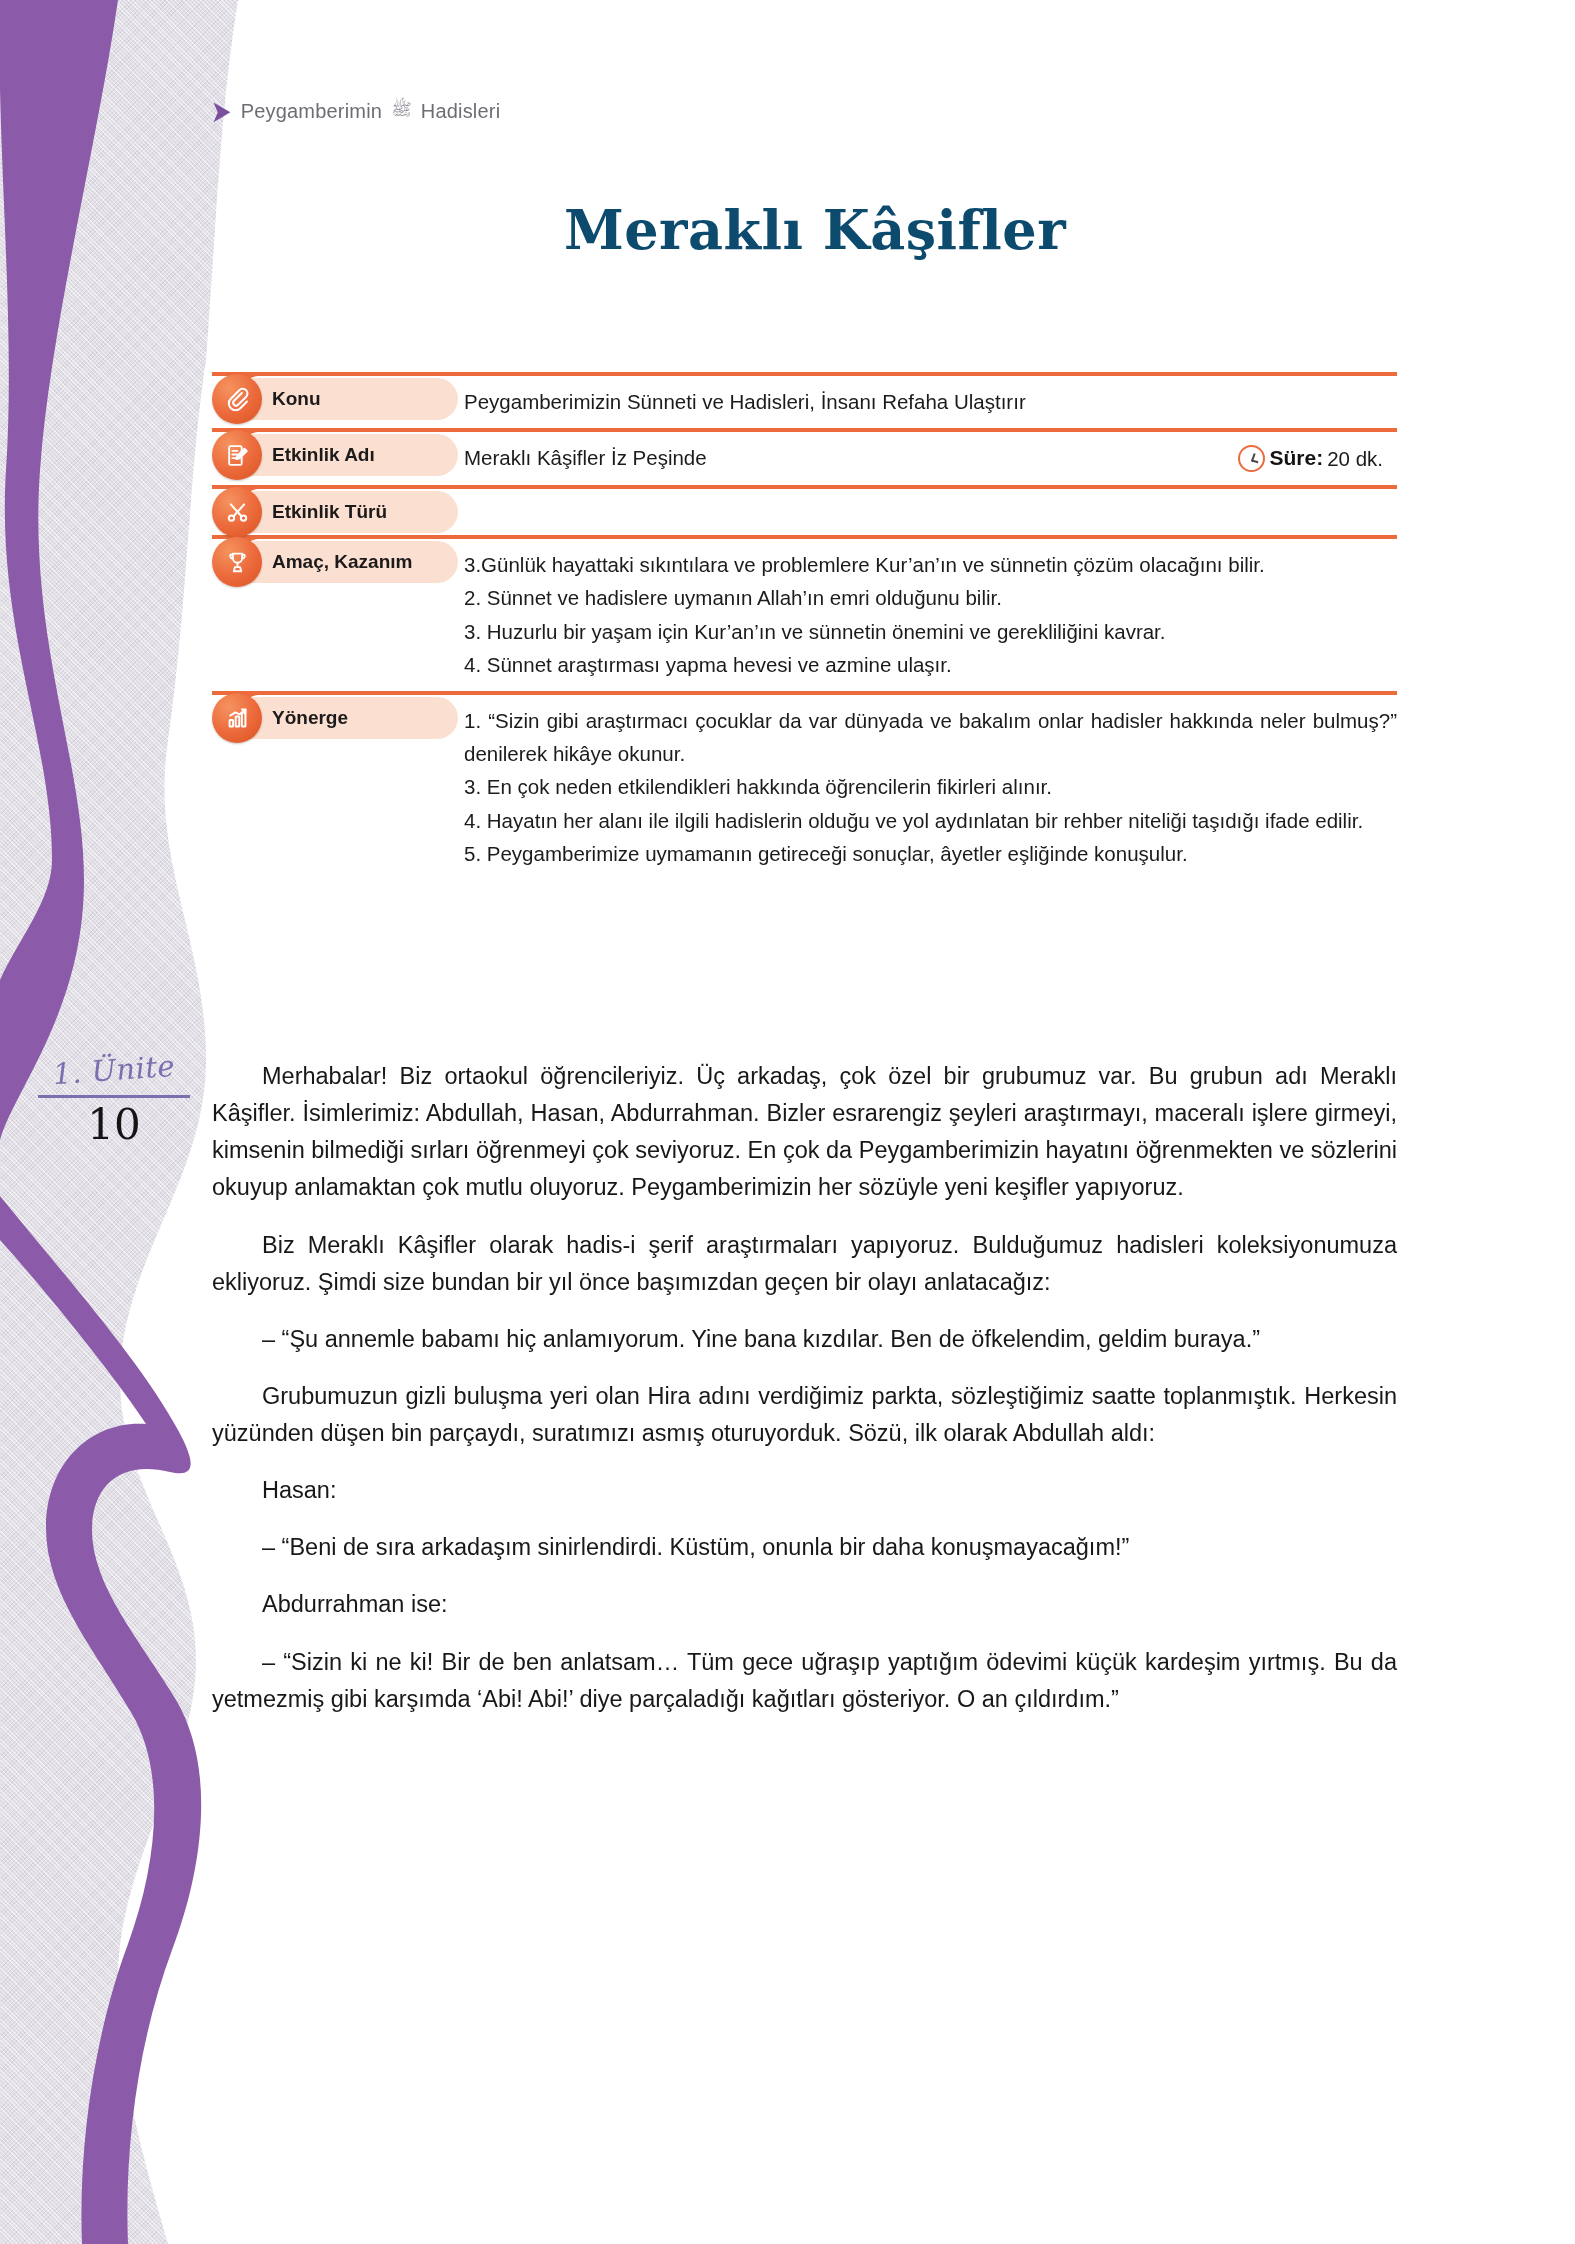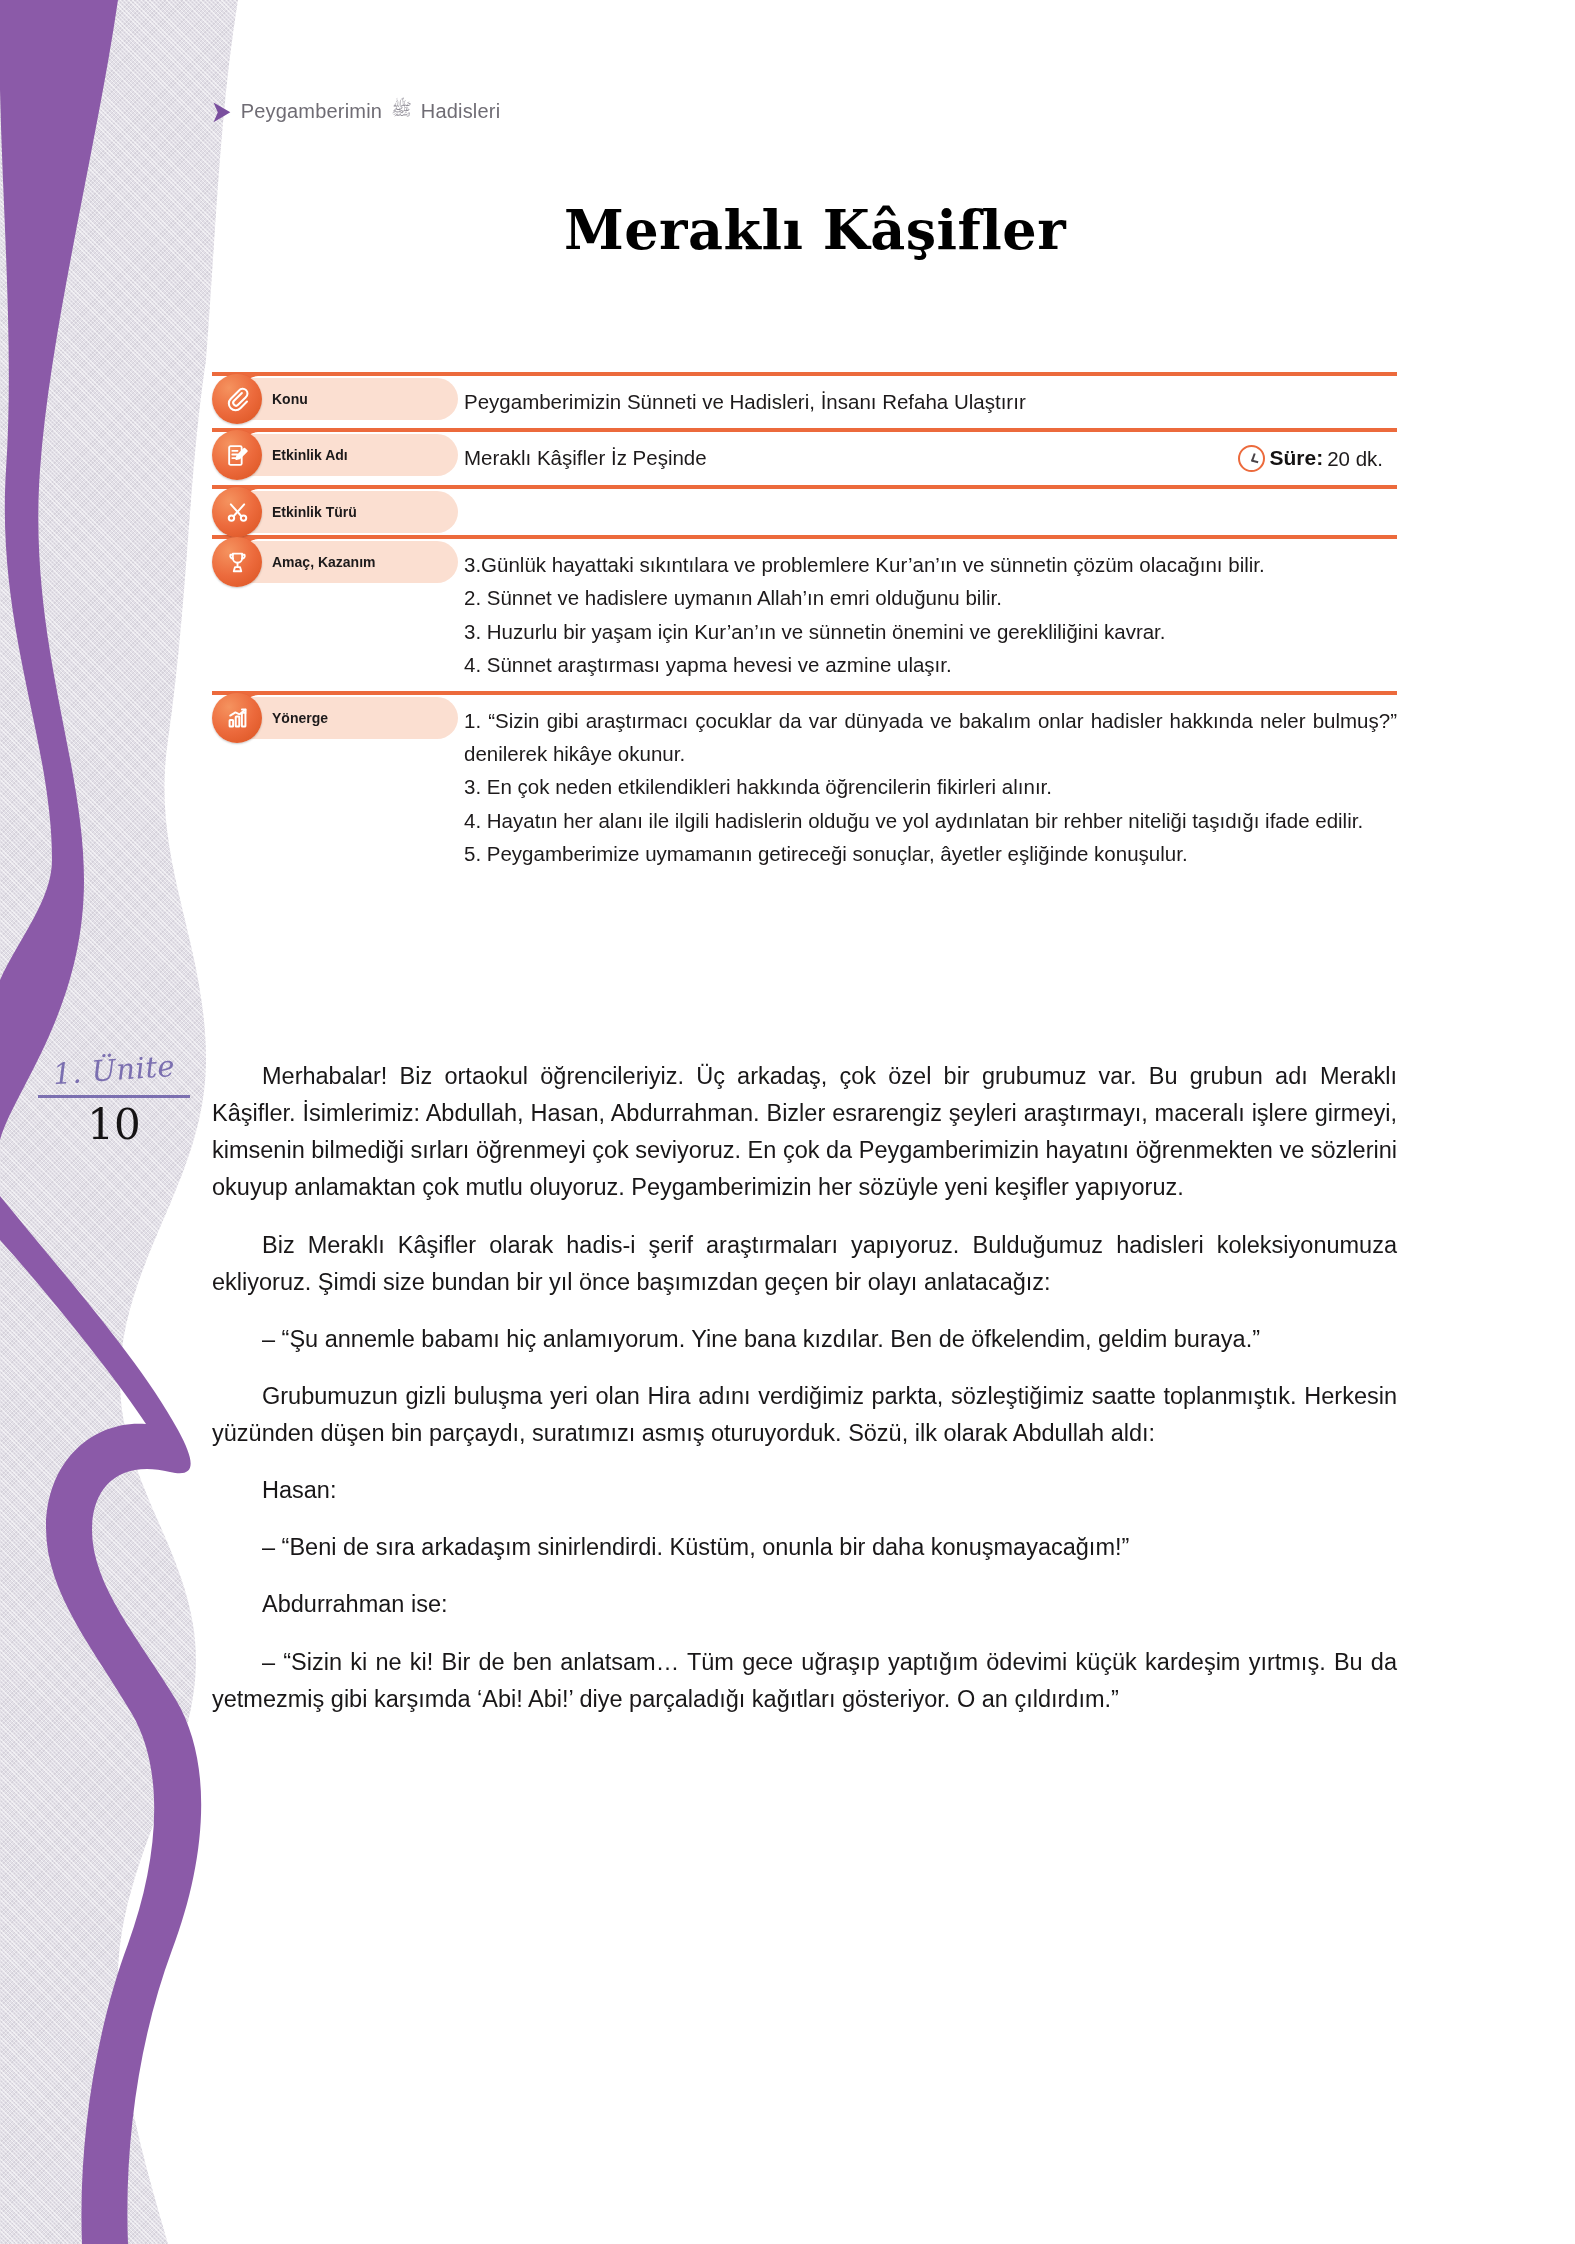--- a/index.html
+++ b/index.html
@@ -66,21 +66,21 @@
   
   .doc-title {
     position: absolute;
     top: 198px;
     left: 200px;
     width: 1230px;
     text-align: center;
     font-family: "DejaVu Serif", "Liberation Serif", serif;
     font-size: 54px;
     font-weight: bold;
-    color: #000000;
+    color: #0c4a6e;
     letter-spacing: .5px;
   }
 
   
   .info-table {
     position: absolute;
     top: 372px;
     left: 212px;
     width: 1185px;
   }
@@ -134,21 +134,21 @@
     justify-content: center;
     z-index: 3;
     box-shadow: 0 1px 2px rgba(0,0,0,.22);
   }
   .icon-badge svg { display: block; }
 
   .label-text {
     position: relative;
     z-index: 4;
     margin-left: 60px;
-    font-size: 14px;
+    font-size: 19px;
     font-weight: bold;
     color: #1c1a1b;
     white-space: nowrap;
   }
 
   .value-cell {
     flex: 1 1 auto;
     padding: 9px 0 10px 0;
     font-size: 20.5px;
     color: #1d1a1b;

